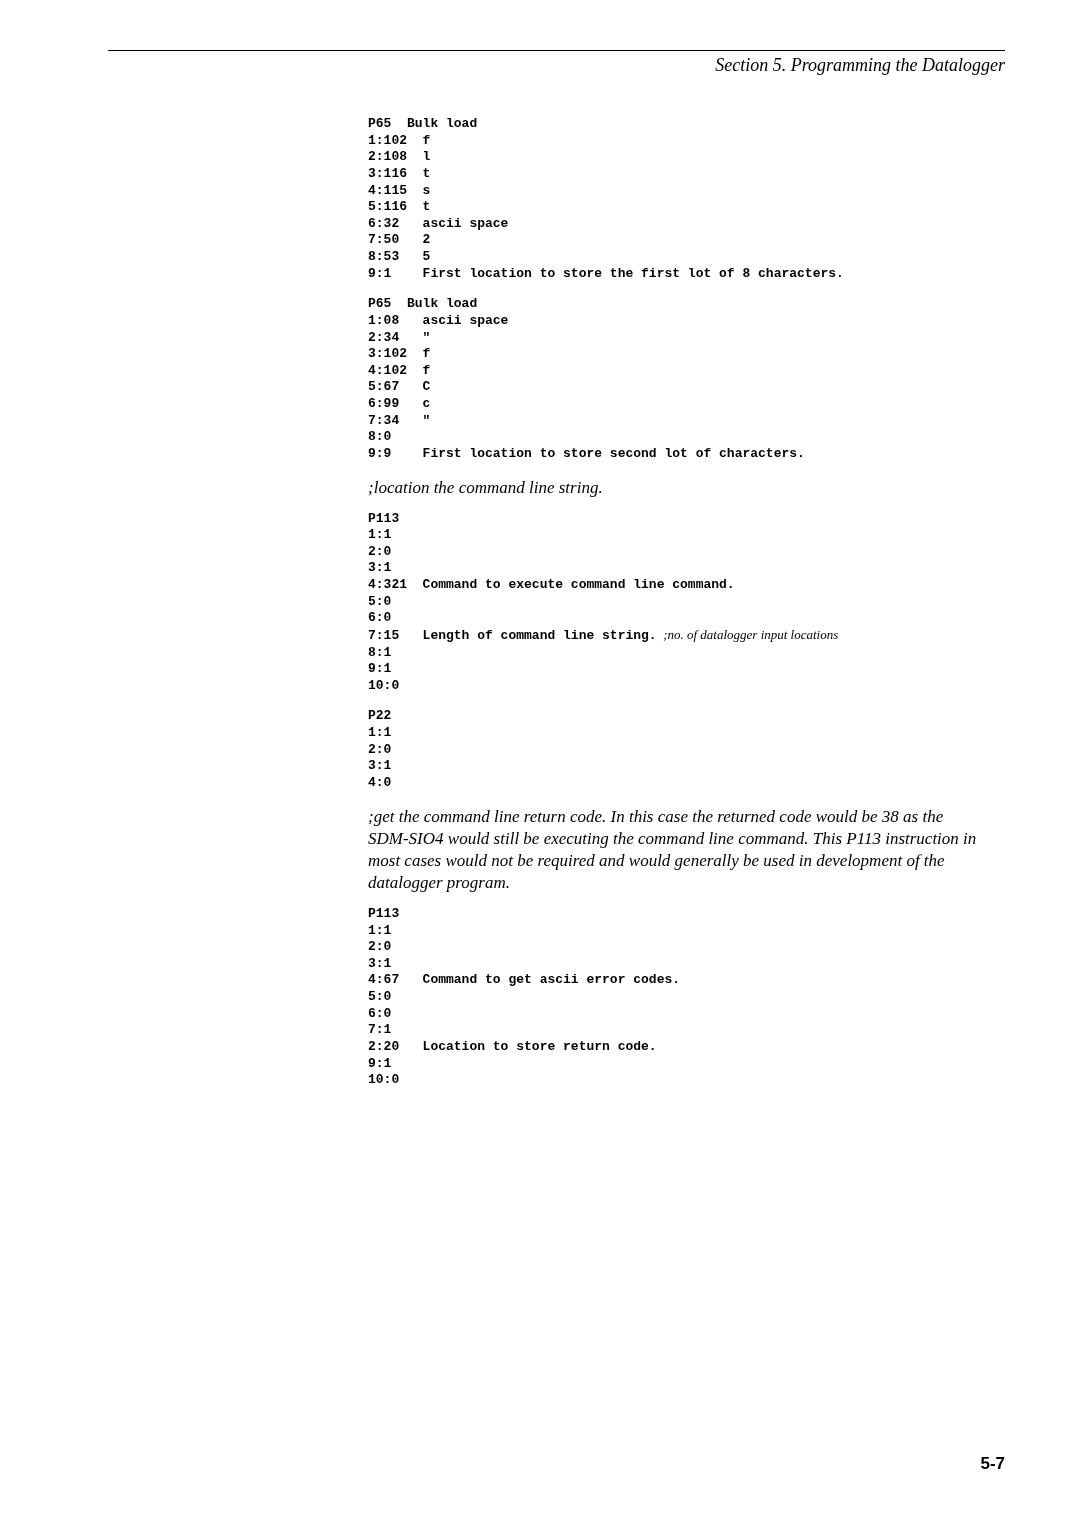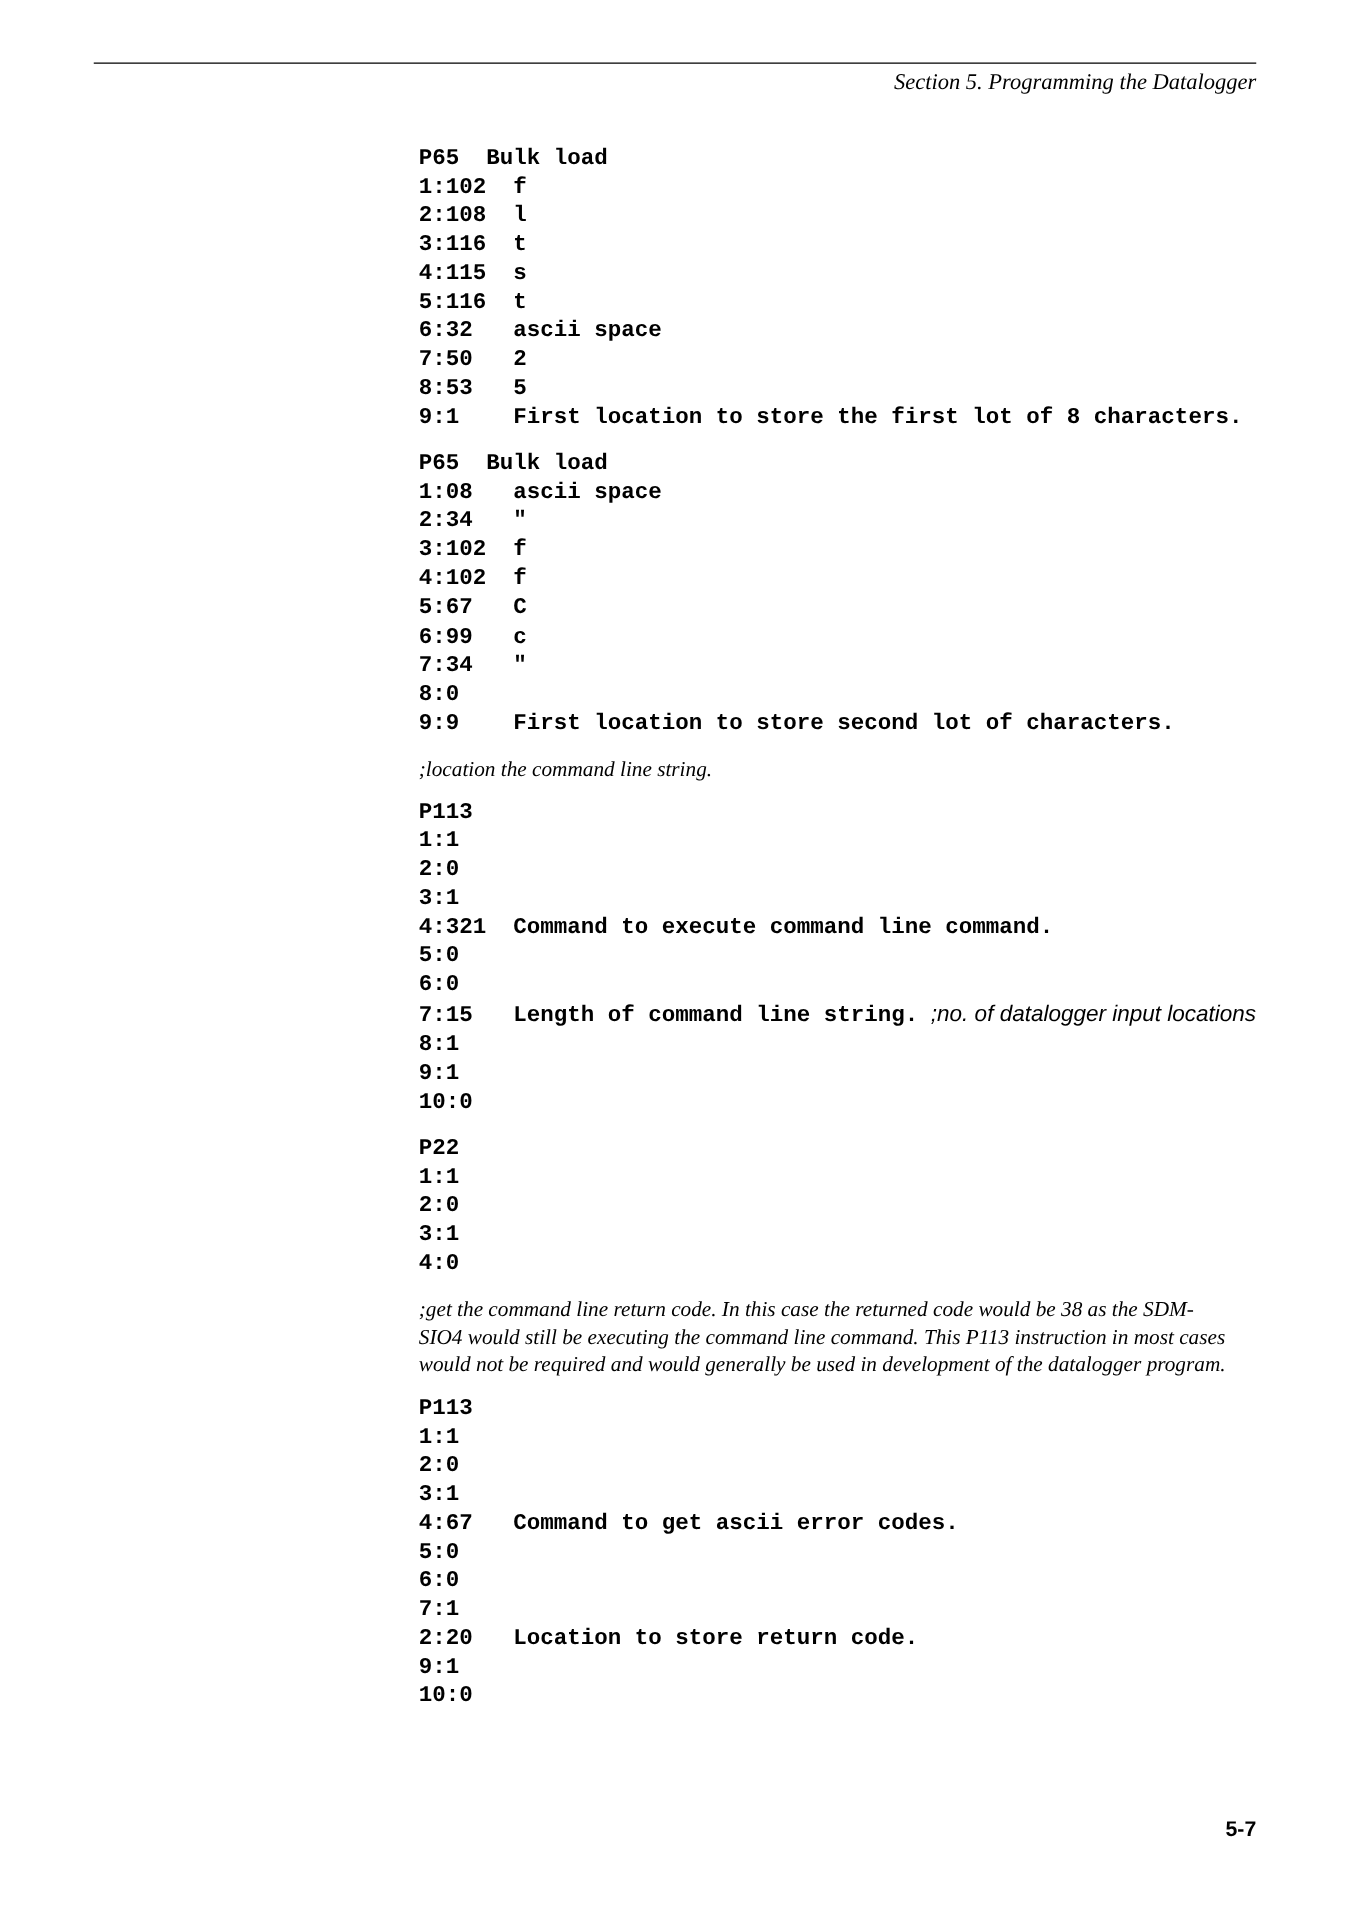--- a/index.html
+++ b/index.html
@@ -6,21 +6,21 @@
     margin: 0;
     padding: 0;
     background: #ffffff;
     font-family: "Times New Roman", Times, serif;
     color: #000000;
     width: 1080px;
     height: 1528px;
     position: relative;
   }
   .page {
-    padding: 50px 75px 50px 75px;
+    padding: 50px 75px 50px 108px;
     box-sizing: border-box;
     width: 100%;
     height: 100%;
   }
   .header-line {
     border-top: 1px solid #000;
     margin-bottom: 4px;
   }
   .header-text {
     text-align: right;
@@ -28,34 +28,34 @@
     font-size: 18px;
     margin-bottom: 40px;
   }
   .content {
     margin-left: 260px;
     margin-right: 20px;
   }
   .code-block {
     font-family: "Courier New", Courier, monospace;
     font-weight: bold;
-    font-size: 18px;
+    font-size: 13px;
     line-height: 1.28;
     white-space: pre;
     margin-bottom: 14px;
   }
   .italic-comment {
     font-style: italic;
     font-family: "Times New Roman", Times, serif;
     font-size: 17px;
     margin-bottom: 12px;
     line-height: 1.3;
   }
   .inline-italic {
-    font-family: Liberation Sans, sans-serif;
+    font-family: Liberation Serif, serif;
     font-style: italic;
     font-weight: normal;
   }
   .page-number {
     position: absolute;
     bottom: 54px;
     right: 75px;
     font-weight: bold;
     font-size: 17px;
     font-family: Arial, Helvetica, sans-serif;

